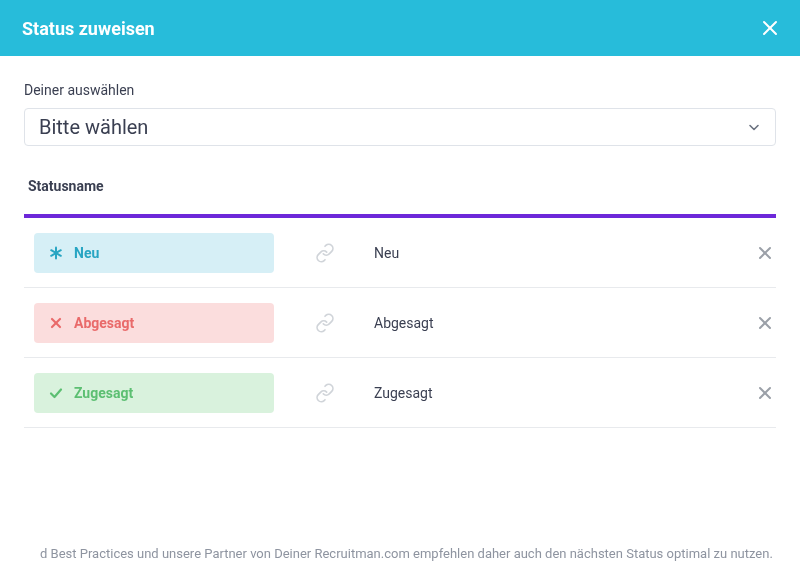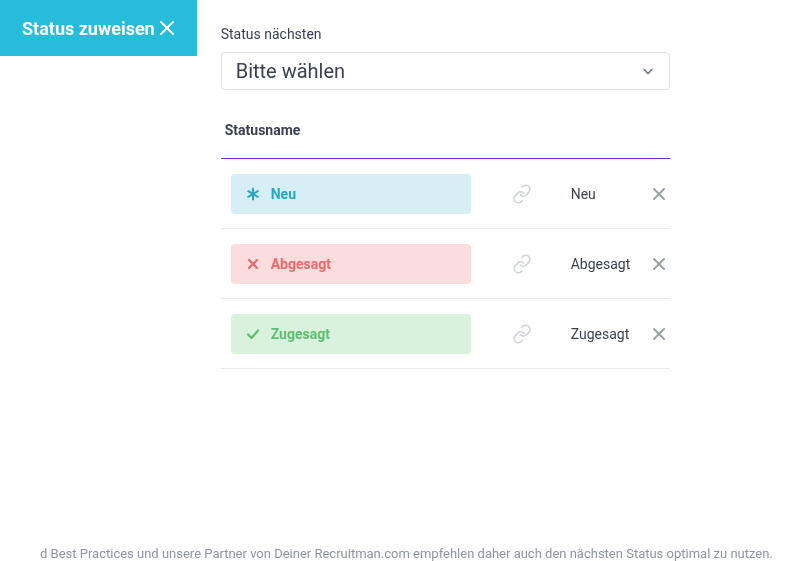--- a/index.html
+++ b/index.html
@@ -8,21 +8,21 @@
     background: #fff;
     color: #3a3f51;
     width: 800px;
     height: 561px;
     position: relative;
   }
   .modal {
     width: 800px;
     background: #fff;
     display: flex;
-    flex-direction: row;
+    flex-direction: column;
   }
   .modal-header {
     background: #27bcda;
     color: #fff;
     height: 56px;
     display: flex;
     align-items: center;
     justify-content: space-between;
     padding: 0 18px 0 22px;
   }
@@ -64,21 +64,21 @@
     margin-top: 32px;
   }
   .thead, .trow {
     display: grid;
     grid-template-columns: 280px 60px 1fr 40px;
     align-items: center;
     padding-left: 10px;
   }
   .thead {
     padding: 0 0 20px 0;
-    border-bottom: 1px solid #6d28d9;
+    border-bottom: 4px solid #6d28d9;
   }
   .thead .th {
     font-size: 14px;
     font-weight: 700;
     color: #3a3f51;
   }
   .thead .th.col-name { padding-left: 4px; }
   .trow {
     border-bottom: 1px solid #e8eaed;
     height: 70px;
@@ -156,21 +156,21 @@
     <div class="close-icon">
       <svg width="18" height="18" viewBox="0 0 18 18" fill="none" stroke-width="2" stroke-linecap="round">
         <line x1="3" y1="3" x2="15" y2="15"></line>
           <line x1="15" y1="3" x2="3" y2="15"></line>
       </svg>
     </div>
   </div>
 
   <div class="modal-body">
 
-    <div class="field-label">Status nächsten</div>
+    <div class="field-label">Deiner auswählen</div>
     <div class="select">
       <span>Bitte wählen</span>
       <span class="chev">
         <svg width="14" height="14" viewBox="0 0 14 14" fill="none" stroke-width="1.6" stroke-linecap="round" stroke-linejoin="round">
           <polyline points="3 5.5 7 9.5 11 5.5"></polyline>
         </svg>
       </span>
     </div>
 
     <div class="table">

